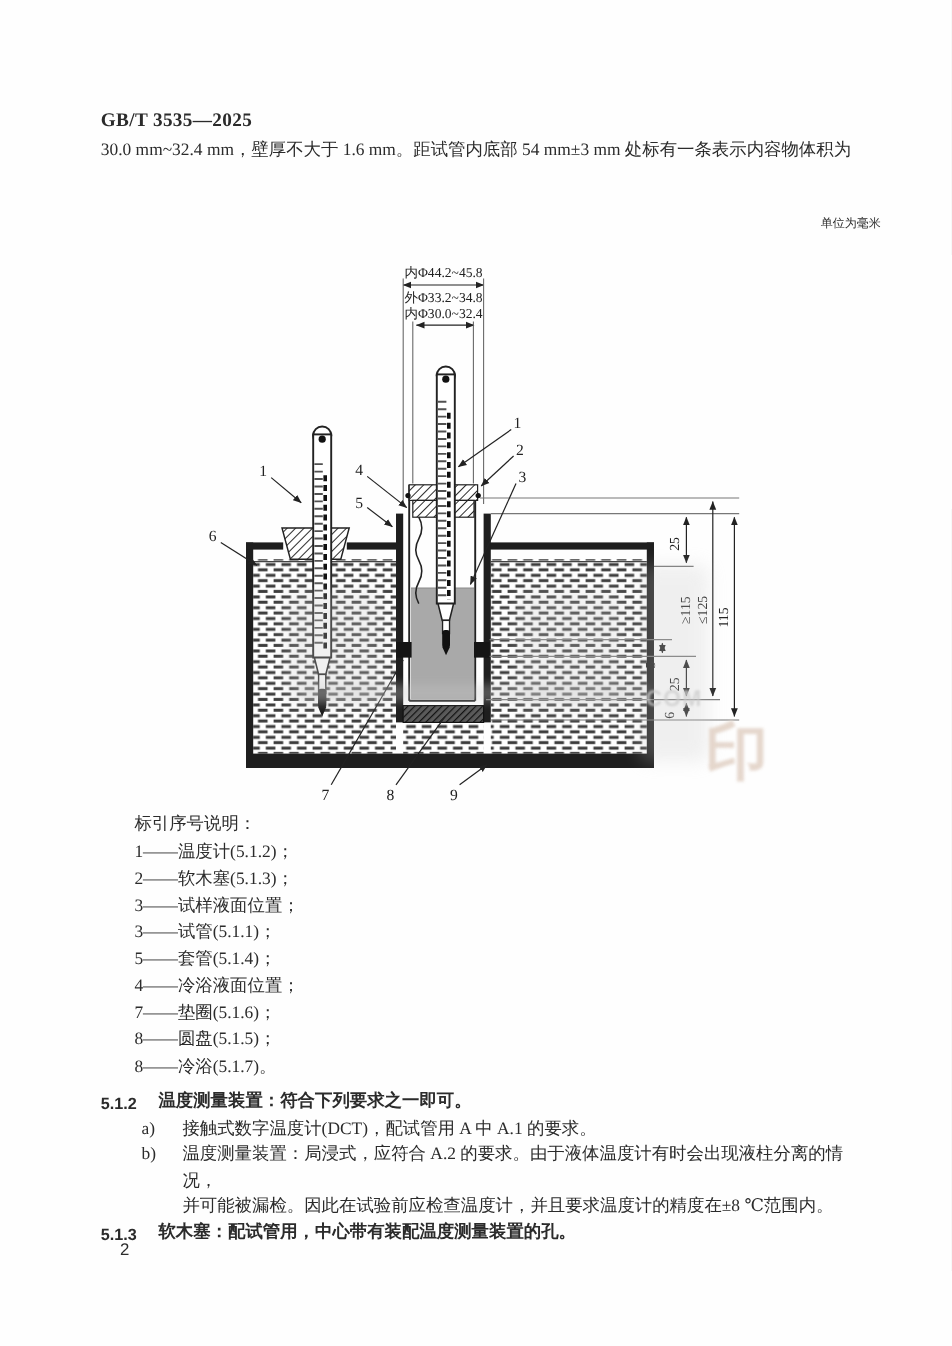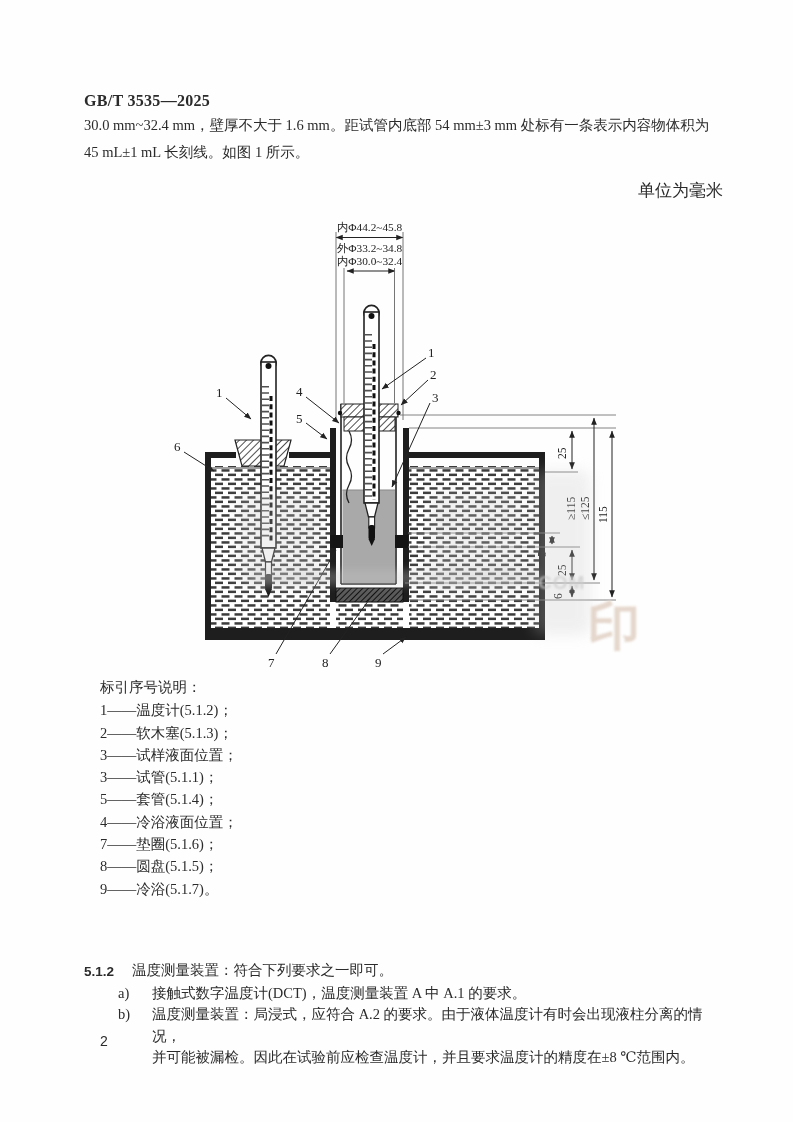--- a/index.html
+++ b/index.html
@@ -6,51 +6,50 @@
   .page{
     position:relative; width:793px; height:1122px; margin:0 auto;
     background:#fefefe; overflow:hidden;
     font-family:"Liberation Serif","DejaVu Serif",serif;
     color:#2b2b2b;
     padding-left:12px;
   }
   .hdr{position:absolute; left:84px; top:92px; font-size:16px; font-weight:bold; letter-spacing:.3px;}
   .intro{position:absolute; left:84px; top:112px; width:630px; font-size:14.5px; line-height:27px; text-align:justify;}
   .intro span{display:block;}
-  .unit-note{position:absolute; right:82px; top:179px; font-size:17px;}
+  .unit-note{position:absolute; right:71px; top:179px; font-size:10px;}
   .fig-svg{position:absolute; left:150px; top:205px;}
-  .legend{position:absolute; left:100px; top:676px; font-size:14.5px; line-height:22.3px;}
+  .legend{position:absolute; left:112px; top:676px; font-size:14.5px; line-height:22.3px;}
   .legend .t{margin-bottom:1px;}
   .caption{position:absolute; left:0; top:878px; width:793px; text-align:center; font-weight:bold; font-size:15.5px;}
   .caption .gap{display:inline-block; width:14px;}
-  .clauses{position:absolute; left:84px; top:960px; width:628px; font-size:14.5px; line-height:21.5px;}
+  .clauses{position:absolute; left:84px; top:908px; width:628px; font-size:14.5px; line-height:21.5px;}
   .crow{display:flex;}
   .cnum{font-weight:bold; width:48px; flex:0 0 48px; font-family:"Liberation Sans","DejaVu Sans",sans-serif; font-size:13.5px; padding-top:1px;}
-  .cbody{flex:1;}
+  .cbody{flex:1;font-weight:bold;}
   .litem{display:flex; padding-left:34px;}
   .lmark{width:34px; flex:0 0 34px;}
   .ltext{flex:1;}
   .ltext span{display:block;}
   .pagenum{position:absolute; left:100px; top:1033px; font-size:14px; font-family:"Liberation Sans","DejaVu Sans",sans-serif;}
   .wm{position:absolute; background:#c8c8c8; opacity:.26; filter:blur(7px); border-radius:10px; pointer-events:none;}
   .wm-text{position:absolute; color:#cccccc; opacity:.75; filter:blur(1px); font-weight:bold; pointer-events:none;
            font-family:"Liberation Sans","DejaVu Sans",sans-serif;}
   .wm-stamp{position:absolute; color:#e4d5ca; opacity:.95; filter:blur(1.2px); font-weight:bold; pointer-events:none;}
   svg text{font-family:"Liberation Serif","DejaVu Serif",serif; fill:#222;}
 </style>
 </head>
 <body>
 
 <div class="page">
 
   <div class="hdr">GB/T 3535—2025</div>
 
   <div class="intro">
     <span>30.0 mm~32.4 mm，壁厚不大于 1.6 mm。距试管内底部 54 mm±3 mm 处标有一条表示内容物体积为</span>
-    <span>45 mL±1 mL 长刻线。如图 1 所示。</span>
   </div>
 
   <div class="unit-note">单位为毫米</div>
 
   <svg class="fig-svg" width="500" height="480" viewBox="150 205 500 480">
     <defs>
       <marker id="ah" viewBox="0 0 10 10" refX="9" refY="5" markerWidth="7.5" markerHeight="7.5" orient="auto-start-reverse">
         <path d="M0,1.2 L9.5,5 L0,8.8 z" fill="#222"></path>
       </marker>
       <pattern id="corkHatch" patternUnits="userSpaceOnUse" width="5" height="5" patternTransform="rotate(45)">
@@ -226,36 +225,40 @@
   <div class="legend">
     <div class="t">标引序号说明：</div>
     <div>1——温度计(5.1.2)；</div>
     <div>2——软木塞(5.1.3)；</div>
     <div>3——试样液面位置；</div>
     <div>3——试管(5.1.1)；</div>
     <div>5——套管(5.1.4)；</div>
     <div>4——冷浴液面位置；</div>
     <div>7——垫圈(5.1.6)；</div>
     <div>8——圆盘(5.1.5)；</div>
-    <div>9——冷浴(5.1.7)。</div>
+    <div>8——冷浴(5.1.7)。</div>
   </div>
 
 
   <div class="clauses">
     <div class="crow">
       <div class="cnum">5.1.2</div>
       <div class="cbody">温度测量装置：符合下列要求之一即可。</div>
     </div>
     <div class="litem">
       <div class="lmark">a)</div>
-      <div class="ltext">接触式数字温度计(DCT)，温度测量装置 A 中 A.1 的要求。</div>
+      <div class="ltext">接触式数字温度计(DCT)，配试管用 A 中 A.1 的要求。</div>
     </div>
     <div class="litem">
       <div class="lmark">b)</div>
       <div class="ltext">
         <span>温度测量装置：局浸式，应符合 A.2 的要求。由于液体温度计有时会出现液柱分离的情况，</span>
         <span>并可能被漏检。因此在试验前应检查温度计，并且要求温度计的精度在±8 ℃范围内。</span>
       </div>
     </div>
+    <div class="crow">
+      <div class="cnum">5.1.3</div>
+      <div class="cbody">软木塞：配试管用，中心带有装配温度测量装置的孔。</div>
+    </div>
   </div>
 
   <div class="pagenum">2</div>
 </div>
 
 </body></html>

